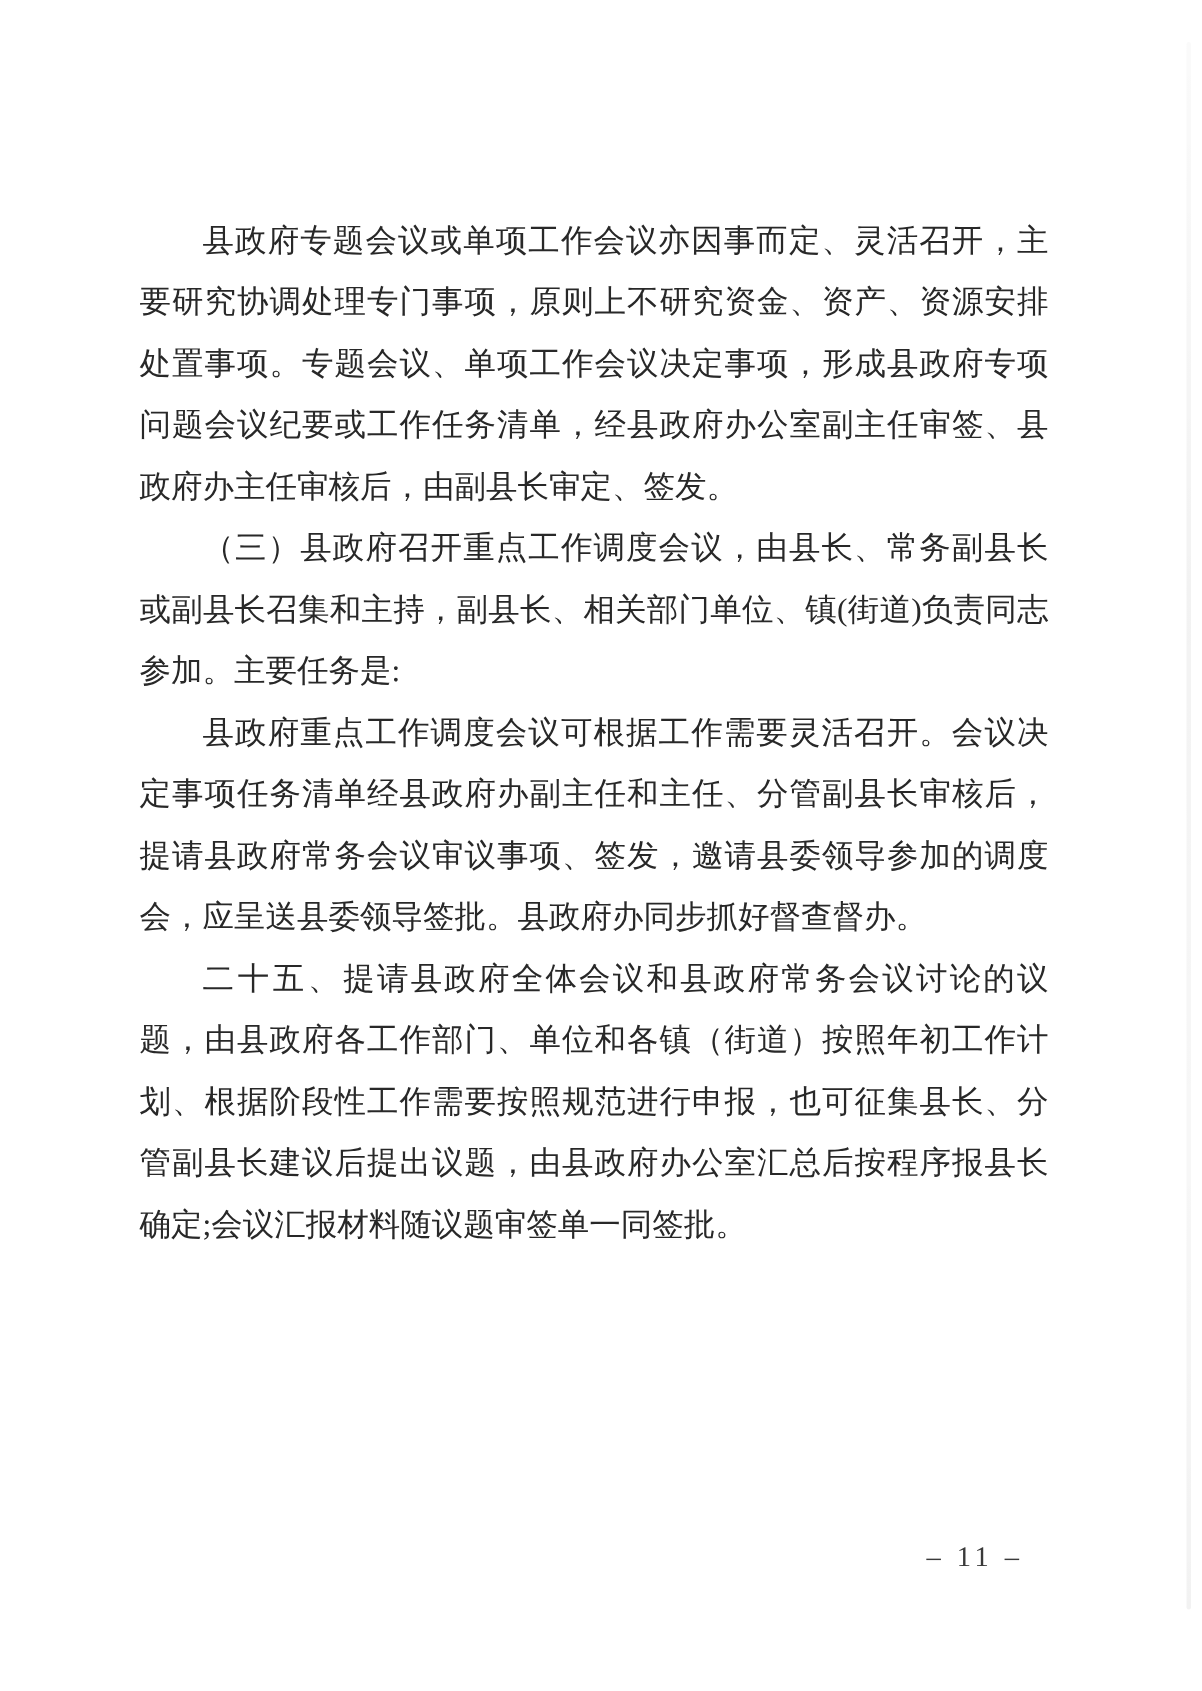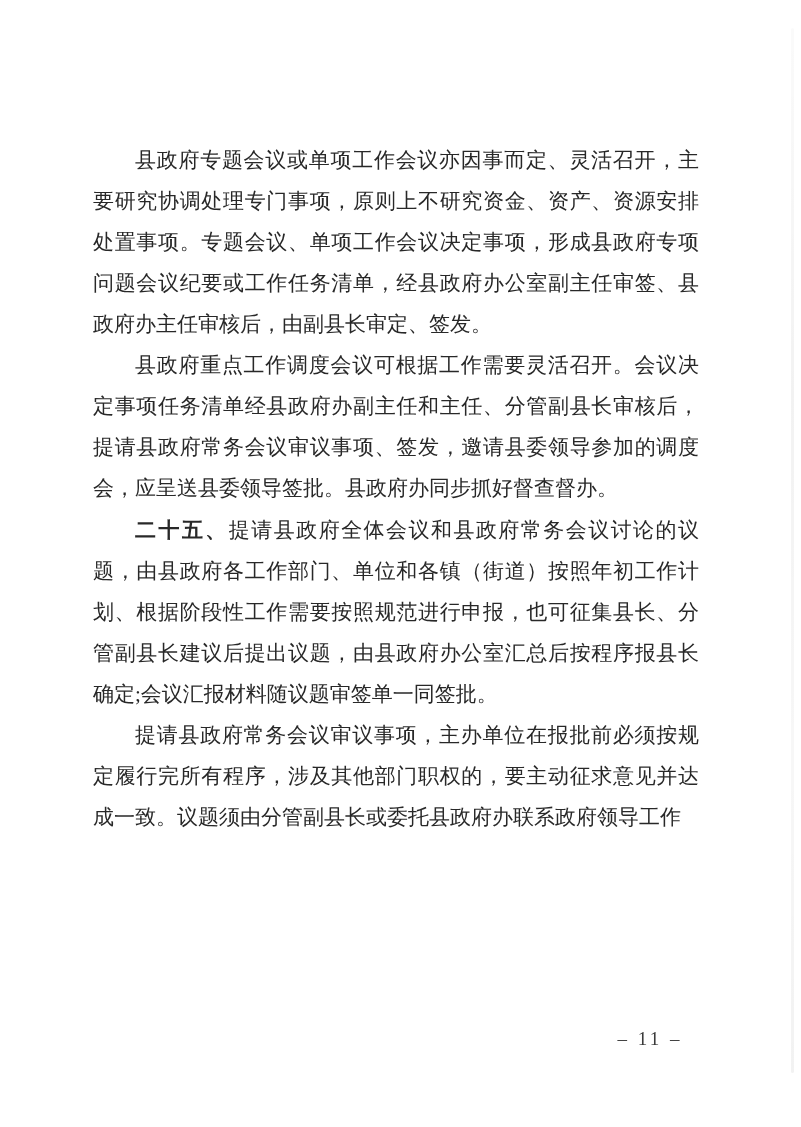--- a/index.html
+++ b/index.html
@@ -33,21 +33,21 @@
     padding: 0;
     font-size: 21px;
     line-height: 41px;
     color: #282828;
     text-align: justify;
     text-justify: inter-character;
     text-indent: 2em;
     font-weight: 400;
   }
   .para b {
-    font-weight: 700;
+    font-weight: 400;
     font-family: "Liberation Sans", "DejaVu Sans", sans-serif;
     letter-spacing: 1px;
   }
   .page-number {
     position: absolute;
     left: 610px;
     top: 1026px;
     width: 80px;
     font-size: 19px;
     line-height: 26px;
@@ -85,23 +85,23 @@
     filter: blur(0.5px);
   }
 </style>
 </head>
 <body style="background: rgb(255, 255, 255);">
 
 <div class="page">
 
   <div class="text-block" id="paragraphs" style="color: rgb(40, 40, 40);">
       <p class="para body">县政府专题会议或单项工作会议亦因事而定、灵活召开，主要研究协调处理专门事项，原则上不研究资金、资产、资源安排处置事项。专题会议、单项工作会议决定事项，形成县政府专项问题会议纪要或工作任务清单，经县政府办公室副主任审签、县政府办主任审核后，由副县长审定、签发。</p>
+      <p class="para body">（三）县政府召开重点工作调度会议，由县长、常务副县长或副县长召集和主持，副县长、相关部门单位、镇(街道)负责同志参加。主要任务是:</p>
       <p class="para body">县政府重点工作调度会议可根据工作需要灵活召开。会议决定事项任务清单经县政府办副主任和主任、分管副县长审核后，提请县政府常务会议审议事项、签发，邀请县委领导参加的调度会，应呈送县委领导签批。县政府办同步抓好督查督办。</p>
       <p class="para body"><b>二十五、</b>提请县政府全体会议和县政府常务会议讨论的议题，由县政府各工作部门、单位和各镇（街道）按照年初工作计划、根据阶段性工作需要按照规范进行申报，也可征集县长、分管副县长建议后提出议题，由县政府办公室汇总后按程序报县长确定;会议汇报材料随议题审签单一同签批。</p>
-      <p class="para body">提请县政府常务会议审议事项，主办单位在报批前必须按规定履行完所有程序，涉及其他部门职权的，要主动征求意见并达成一致。议题须由分管副县长或委托县政府办联系政府领导工作</p>
     </div>
 
   <div class="page-number">– 11 –</div>
 
   <div class="scan-line-right"></div>
 
   <div class="scan-smudge"></div>
 
 </div>
 

